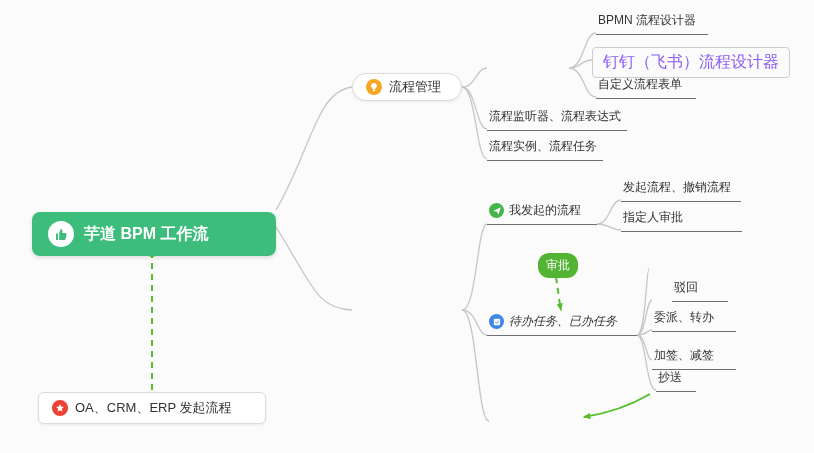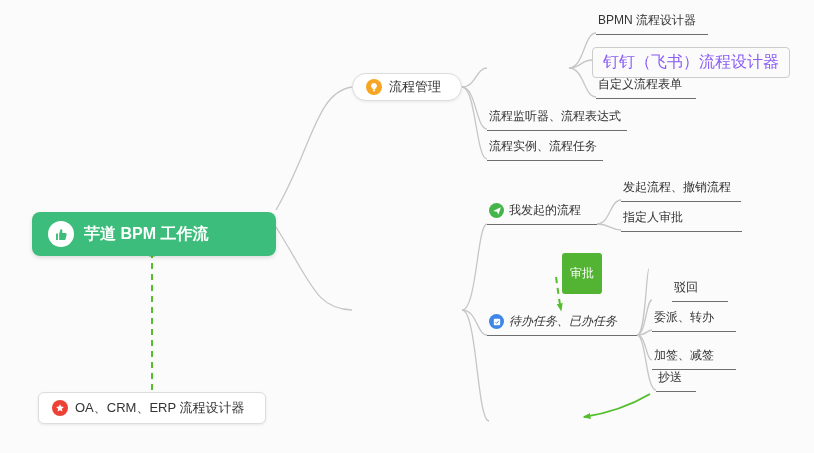--- a/index.html
+++ b/index.html
@@ -27,21 +27,21 @@
     border-bottom:1.5px solid #6E6E6E;font-size:12px;color:#333;align-items:center;}
 
   .framed{border:1px solid #CCCCCC;border-radius:4px;padding:4px 10px;font-size:16px;color:#8b5cf6;background:transparent;}
 
   .icn{width:16px;height:16px;border-radius:50%;display:inline-flex;align-items:center;justify-content:center;flex:none;}
   .icn.sm{width:15px;height:15px;}
   .icn svg{width:10px;height:10px;fill:#fff;}
   .orange{background:#F6A623;} .red{background:#F56C6C;} .purple{background:#8F6FD6;}
   .green{background:#44B549;} .blue{background:#3E86E8;} .redstar{background:#EE4136;}
 
-  .tag{left:538px;top:253px;background:#53B332;color:#fff;font-size:12px;padding:12px 8px;border-radius:3px;margin-left:24px;}
+  .tag{left:538px;top:253px;background:#53B332;color:#fff;font-size:12px;padding:4px 8px;border-radius:11px;}
 </style>
 </head>
 <body>
 
 <div class="canvas">
 
   <svg class="links" width="814" height="453" viewBox="0 0 814 453">
     <defs>
       <marker id="arrowg" markerWidth="9" markerHeight="8" refX="6.5" refY="3" orient="auto" markerUnits="userSpaceOnUse">
         <path d="M0,0 L8,3 L0,6 z" fill="#55BE2D"></path>
@@ -149,16 +149,16 @@
     <span>抄送</span>
   </div>
 
 
   <div class="node boxnode rect" style="left:38px;top:392px;">
     <span class="icn redstar">
       <svg viewBox="0 0 22 22">
           <path d="M11 2.5l2.6 5.4 5.9.8-4.3 4.1 1 5.8L11 15.8l-5.2 2.8 1-5.8-4.3-4.1 5.9-.8z"></path>
         </svg>
     </span>
-    <span>OA、CRM、ERP 流程设计器</span>
+    <span>OA、CRM、ERP 发起流程</span>
   </div>
 
 </div>
 
 </body></html>

